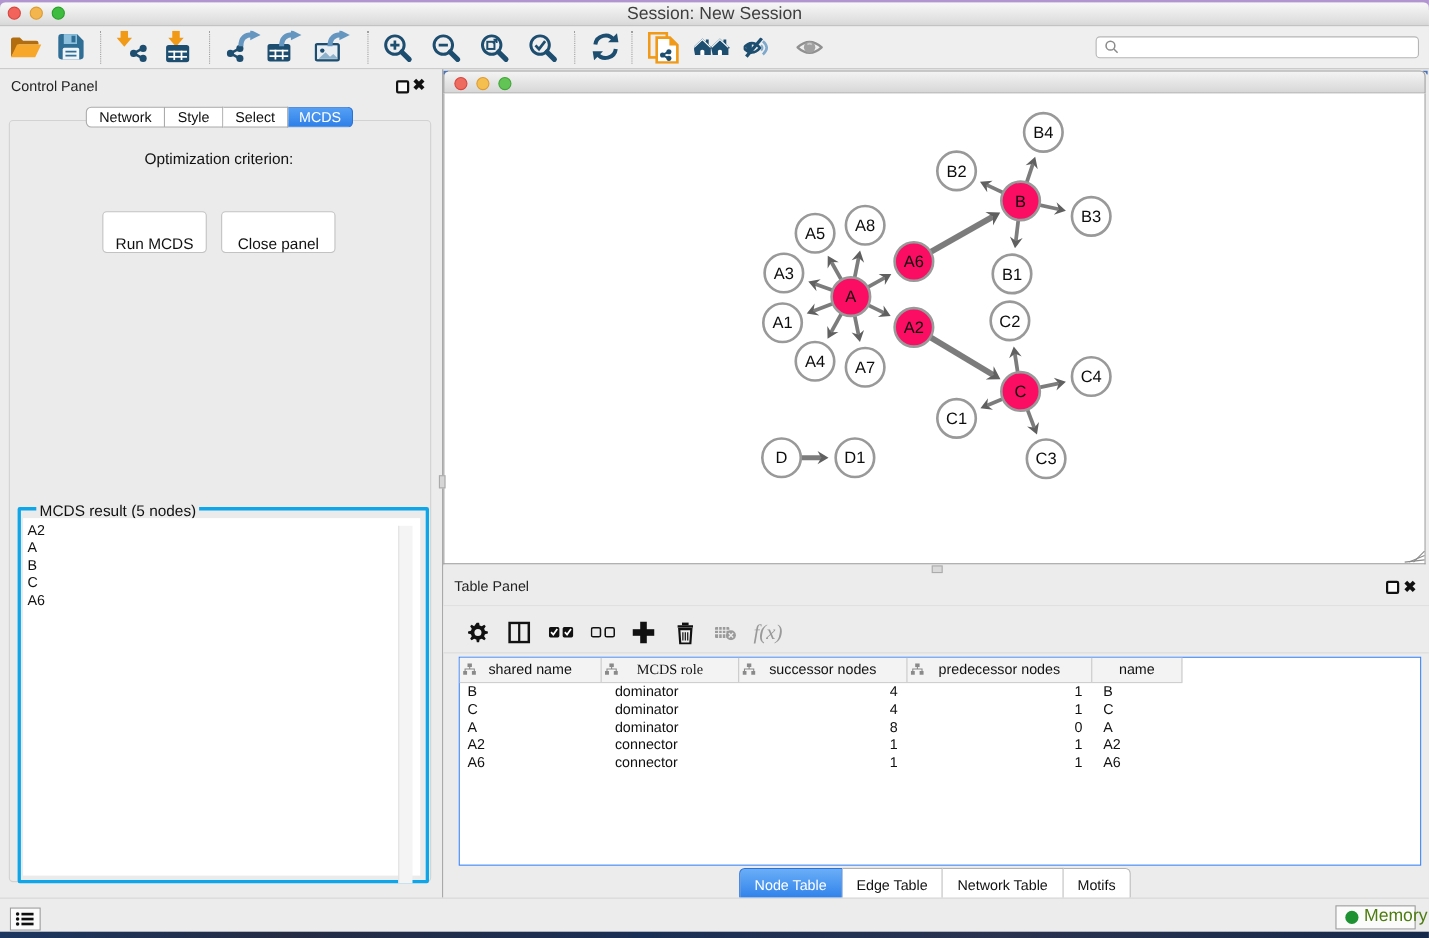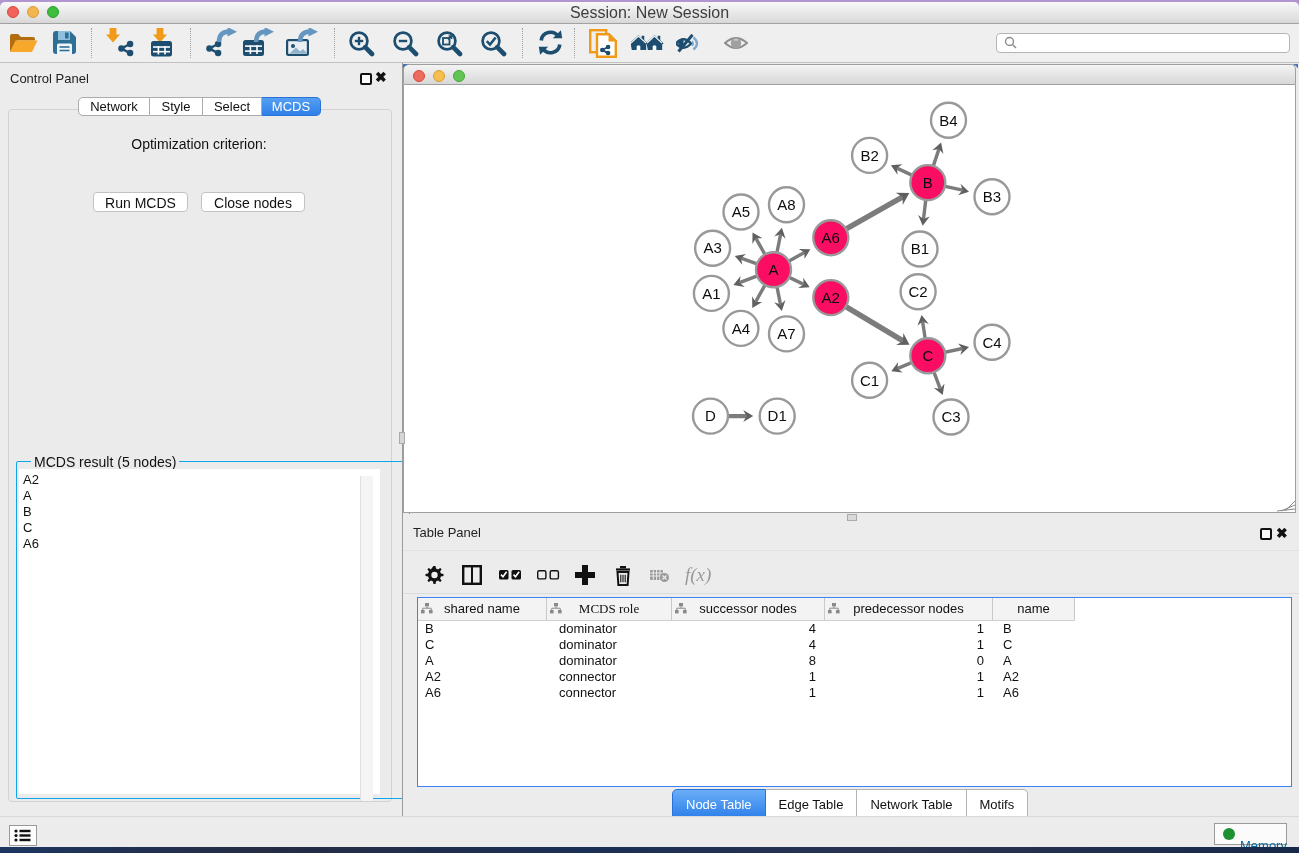--- a/index.html
+++ b/index.html
@@ -35,23 +35,23 @@
 #cpbody{position:absolute;left:8px;top:46px;width:382px;height:691px;
   background:#ebebeb;border:1px solid #d2d2d2;border-radius:4px;}
 #optlabel{position:absolute;left:14px;top:73px;width:370px;text-align:center;
   font-size:14px;color:#111;}
 #dropdown{position:absolute;left:42px;top:96px;width:309px;height:17px;background:#fff;
   border:1px solid #b4b4b4;border-radius:4px;font-size:14px;color:#111;line-height:17px;}
 #dropdown span{padding-left:12px;}
 #ddcap{position:absolute;right:-1px;top:-1px;width:17px;height:17px;border-radius:0 4px 4px 0;
   background:linear-gradient(#52a3fb,#1065e2);border:1px solid #1460cf;}
 .btn{position:absolute;height:16px;background:#fff;border:1px solid #c2c2c2;border-radius:4px;
-  font-size:14px;color:#111;text-align:center;padding-top:2px;}
+  font-size:14px;color:#111;text-align:center;padding-top:20px;}
 #groupbox{position:absolute;left:16px;top:398px;width:368px;height:336px;
-  border:1px solid #0ea5e9;border-radius:2px;padding-left:24px;}
+  border:3px solid #0ea5e9;border-radius:2px;}
 #grouplabel{position:absolute;left:14px;top:-8px;background:#ebebeb;padding:0 3px;
   font-size:14px;color:#111;}
 #mlist{position:absolute;left:2px;top:7px;width:361px;height:325px;background:#fff;
   font-size:13px;color:#111;line-height:16px;padding:3px 0 0 4px;box-sizing:border-box;}
 #mscroll{position:absolute;right:7px;top:7px;width:12px;height:325px;background:#f4f4f4;
   border-left:1px solid #e0e0e0;}
 
 #vdiv{left:402px;top:63px;width:1px;height:755px;background:#9a9a9a;}
 
 #gwin{left:403px;top:63px;width:895px;height:451px;}
@@ -83,21 +83,21 @@
 .btab.last{border-radius:0 5px 5px 0;}
 
 #statusbar{left:0;top:816px;width:1299px;height:32px;background:#ececec;
   border-top:1px solid #d8d8d8;box-sizing:border-box;}
 #listbtn{position:absolute;left:9px;top:8px;width:26px;height:19px;background:#fcfcfc;
   border:1px solid #9a9a9a;}
 #membtn{position:absolute;left:1214px;top:6px;width:73px;height:22px;background:#fbfbfb;
   border:1px solid #9a9a9a;box-sizing:border-box;}
 #memdot{position:absolute;left:8px;top:4px;width:12px;height:12px;border-radius:50%;
   background:#1e9132;}
-#memtext{position:absolute;left:25px;top:14px;font-size:13px;color:#0369a1;}
+#memtext{position:absolute;left:25px;top:0;font-size:16px;color:#4d7c0f;}
 #bottomstrip{left:0;top:847px;width:1299px;height:6px;
   background:linear-gradient(90deg,#1b3660,#252c44 20%,#1a2f55 45%,#2a3350 70%,#16294a);}
 </style>
 </head>
 <body>
 <div id="purpletop" class="abs"></div>
 <div id="titlebar" class="abs">
   <div class="tl" style="left:7px;background:#f2635c;border:1px solid #d8473f;box-sizing:border-box;"></div>
   <div class="tl" style="left:27px;background:#f3b64e;border:1px solid #dd9b33;box-sizing:border-box;"></div>
   <div class="tl" style="left:47px;background:#3ebc3f;border:1px solid #28a12a;box-sizing:border-box;"></div>
@@ -266,21 +266,21 @@
   <div class="xbtn" style="left:375px;top:6px;">✖</div>
   <div id="cpbody"></div>
   <div id="optlabel">Optimization criterion:</div>
   <div id="tabs">
     <div class="tab first" style="width:70px">Network</div>
     <div class="tab" style="width:52px">Style</div>
     <div class="tab" style="width:58px">Select</div>
     <div class="tab sel" style="width:58px">MCDS</div>
   </div>
   <div class="btn" style="left:93px;top:129px;width:93px;">Run MCDS</div>
-  <div class="btn" style="left:201px;top:129px;width:102px;">Close nodes</div>
+  <div class="btn" style="left:201px;top:129px;width:102px;">Close panel</div>
   <div id="groupbox">
     <div id="grouplabel">MCDS result (5 nodes)</div>
     <div id="mlist">A2<br>A<br>B<br>C<br>A6<div id="mscroll"></div></div>
   </div>
 </div>
 <div id="vdiv" class="abs"></div>
 <div id="gwin" class="abs">
   <div id="gtbar">
     <div class="gl" style="left:9px;background:#ed6b5f;border:1px solid #d8473f;"></div>
     <div class="gl" style="left:29px;background:#f5bf4f;border:1px solid #dd9b33;"></div>

